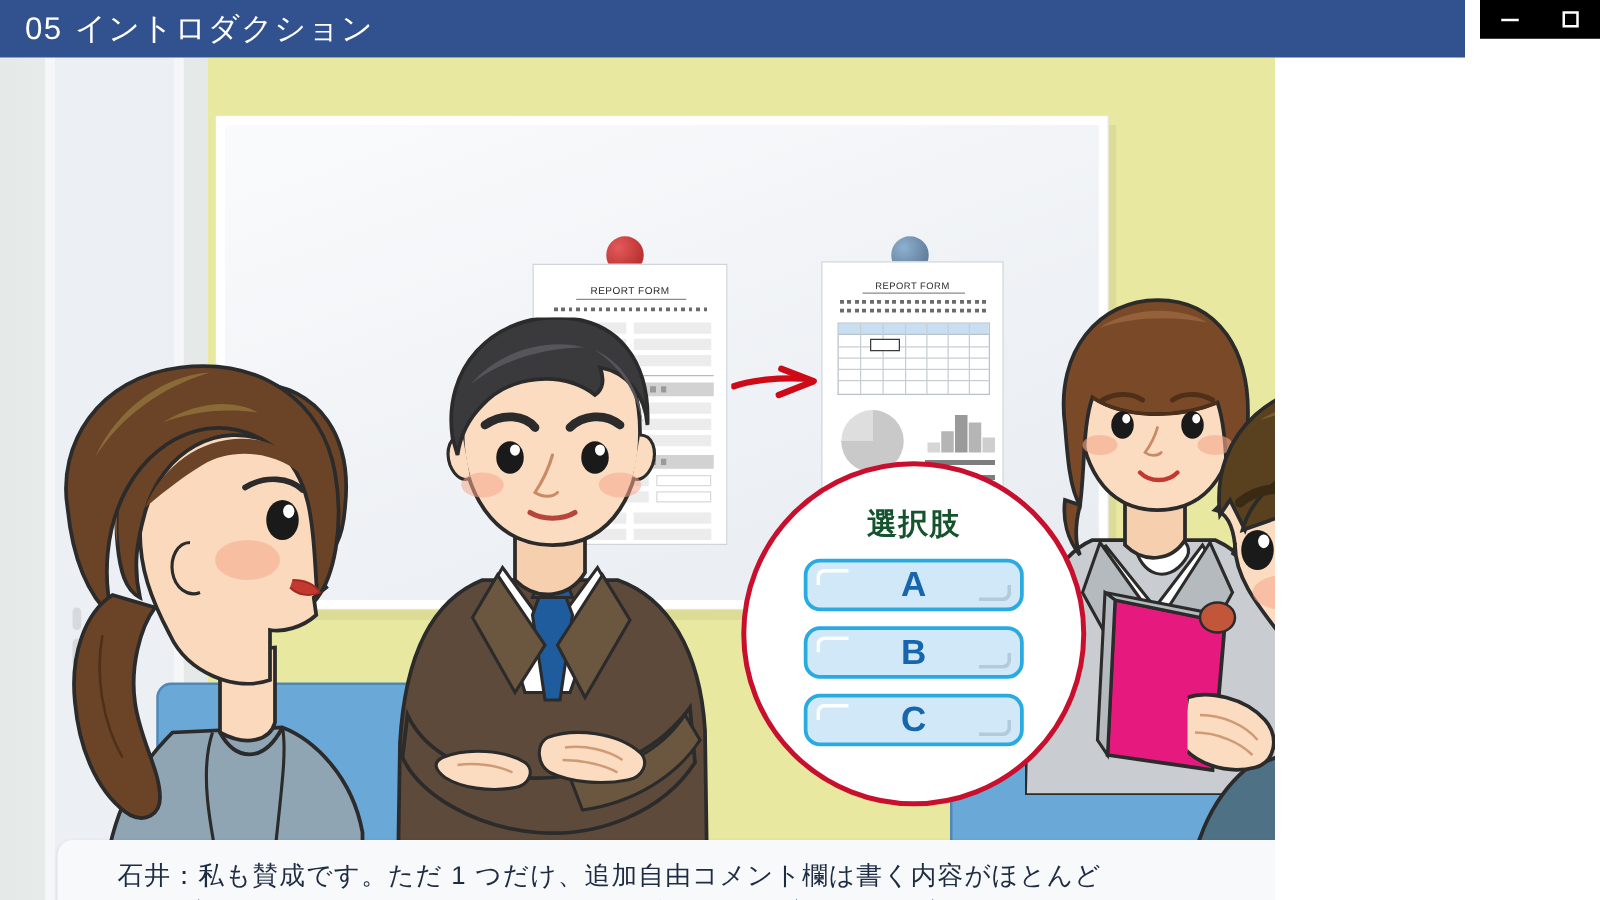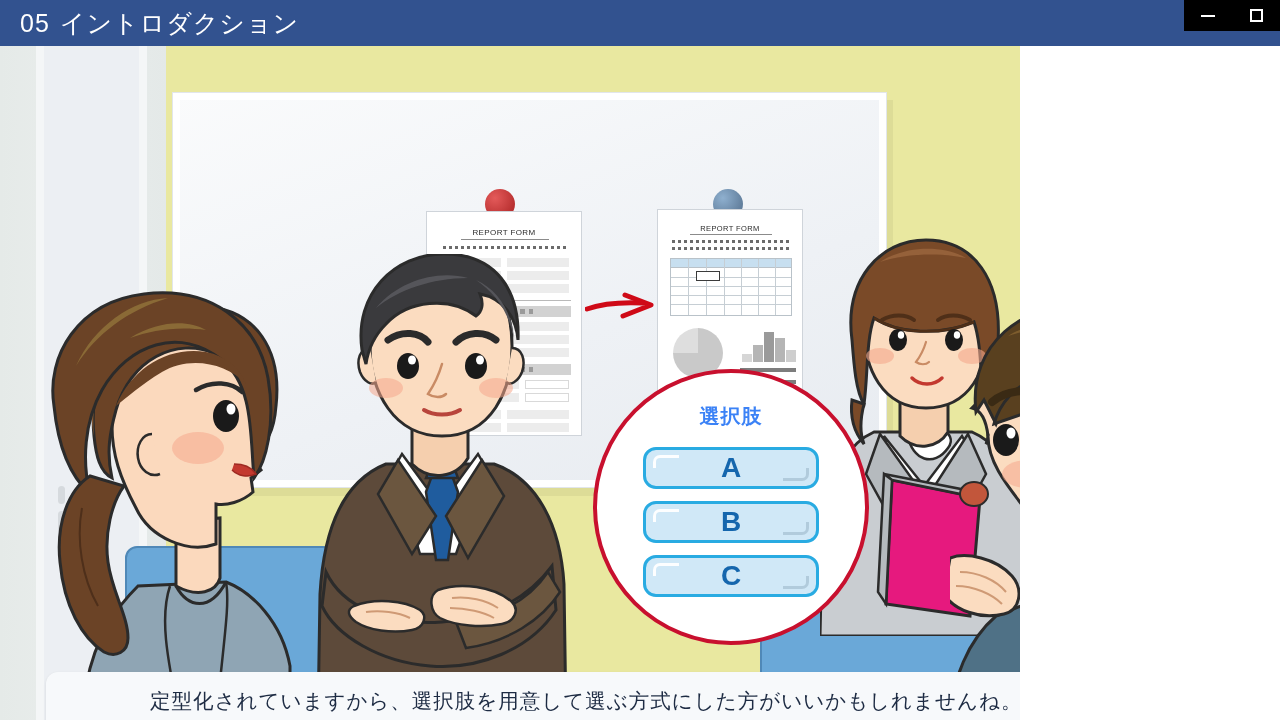--- a/index.html
+++ b/index.html
@@ -3,21 +3,21 @@
 <meta charset="utf-8">
 <style>
   * { margin:0; padding:0; box-sizing:border-box; }
   html,body { width:1280px; height:720px; overflow:hidden; background:#fff;
               font-family:"Liberation Sans", sans-serif; }
 
   #stage { position:relative; width:1280px; height:720px; overflow:hidden; }
 
   
   .titlebar{
-    position:absolute; left:0; top:0; width:1280px; height:46px;
+    position:absolute; left:0; top:0; width:1172px; height:46px;
     background:#32528f; z-index:60;
   }
   .title-text{
     position:absolute; left:20px; top:50%; transform:translateY(-50%);
     color:#ffffff; font-size:25px; letter-spacing:1px; white-space:nowrap;
   }
   .title-num{ margin-right:10px; }
   .wincontrols{
     position:absolute; right:0; top:0; width:96px; height:31px;
     background:#000; z-index:70; display:flex; align-items:center;
@@ -119,21 +119,21 @@
   .bubble{
     position:absolute; left:593px; top:323px; width:276px; height:276px;
     border-radius:50%; background:#ffffff; border:4px solid #c8102e;
     z-index:40;
   }
   .bubble-tail{
     position:absolute; left:828px; top:438px; width:0; height:0; z-index:39;
   }
   .bubble-title{
     position:absolute; left:0; right:0; top:30px; text-align:center;
-    font-size:20px; font-weight:bold; color:#3b82f6; letter-spacing:1px;
+    font-size:24px; font-weight:bold; color:#14532d; letter-spacing:1px;
   }
   .choices{ position:absolute; left:50%; transform:translateX(-50%); top:74px;
             width:176px; }
   .choice{
     position:relative; height:42px; margin-bottom:12px;
     background:#d0e8f7; border:3px solid #29abe2; border-radius:13px;
     display:flex; align-items:center; justify-content:center;
     font-size:28px; font-weight:bold; color:#1566ad;
   }
   .choice .hl{
@@ -481,20 +481,21 @@
         </div>
         <div class="choice">
           <span class="hl"></span>
           <span>C</span>
           <span class="sh"></span>
         </div>
       </div>
     </div>
 
     <div class="caption">
+      <div class="cap-line">石井：私も賛成です。ただ 1 つだけ、追加自由コメント欄は書く内容がほとんど</div>
       <div class="cap-line indent">定型化されていますから、選択肢を用意して選ぶ方式にした方がいいかもしれませんね。</div>
     </div>
 
   </div>
 
   <div class="titlebar">
     <div class="title-text">
       <span class="title-num">05</span><span>イントロダクション</span>
     </div>
   </div>

